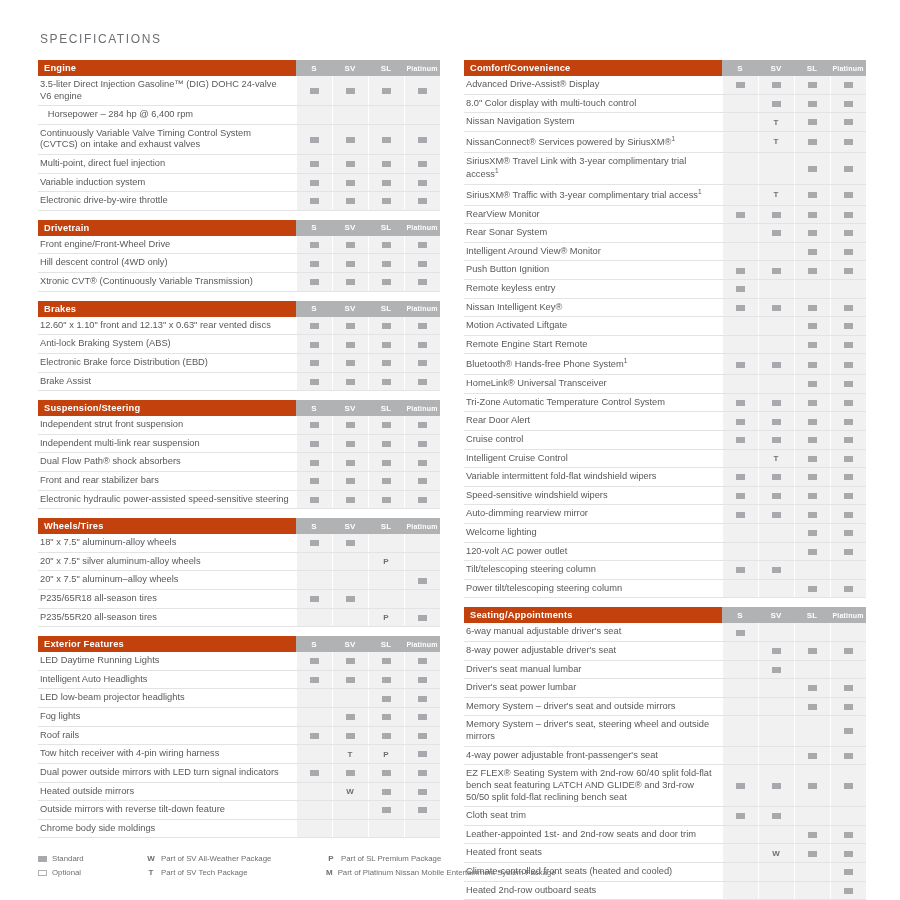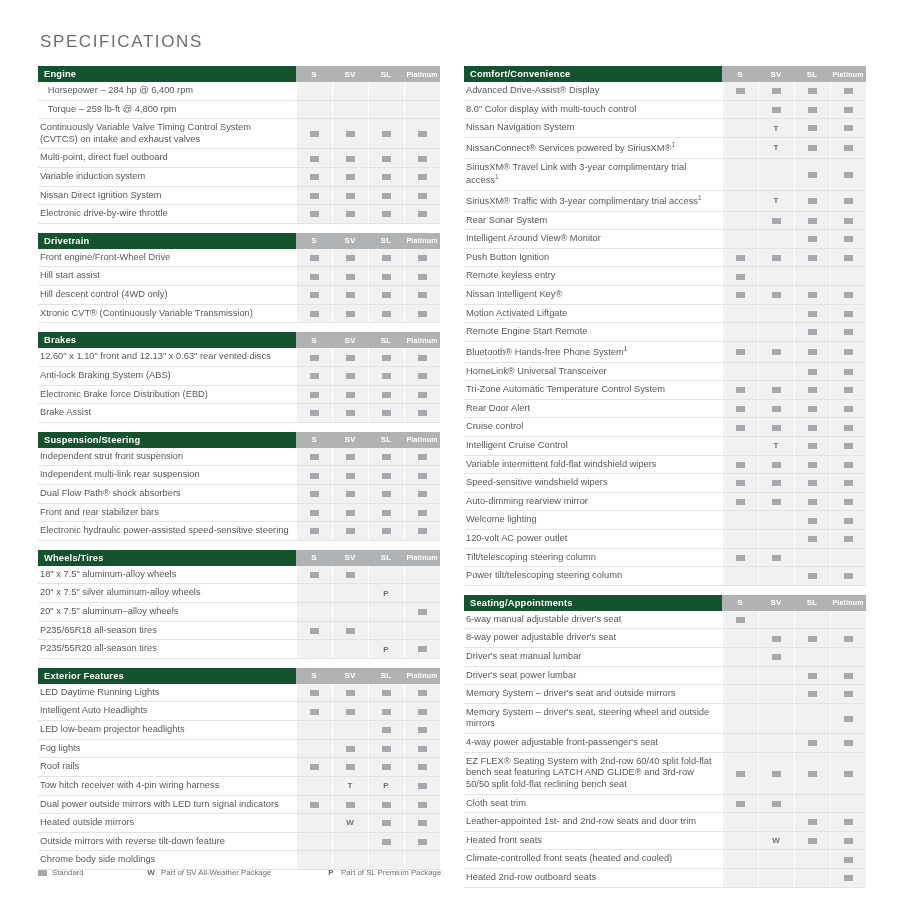--- a/index.html
+++ b/index.html
@@ -15,21 +15,21 @@
     overflow: hidden;
   }
   .page {
     position: relative;
     width: 900px;
     height: 900px;
     box-sizing: border-box;
     padding: 32px 38px 0 38px;
   }
   .page-title {
-    font-size: 17px;
+    font-size: 12px;
     letter-spacing: 1.6px;
     color: #6d6e71;
     font-weight: 400;
     margin: 0 0 14px 2px;
   }
   .columns {
     display: flex;
     gap: 24px;
     align-items: flex-start;
   }
@@ -41,21 +41,21 @@
   table.spec {
     width: 100%;
     border-collapse: collapse;
     table-layout: fixed;
     font-size: 9.3px;
   }
   table.spec col.c-name { width: 258px; }
   table.spec col.c-trim { width: 36px; }
 
   tr.header-row td {
-    background: #14532d;
+    background: #c2410c;
     color: #ffffff;
     font-weight: bold;
     font-size: 9.3px;
     padding: 3px 6px;
     letter-spacing: .2px;
     border: none;
   }
   tr.header-row td.trim-head {
     background: #b1b2b4;
     color: #ffffff;
@@ -170,56 +170,49 @@
           </colgroup>
           <tbody>
             <tr class="header-row">
               <td>Engine</td>
               <td class="trim-head">S</td>
               <td class="trim-head">SV</td>
               <td class="trim-head">SL</td>
               <td class="trim-head plat">Platinum</td>
             </tr>
             <tr>
+              <td class="name">3.5-liter Direct Injection Gasoline™ (DIG) DOHC 24-valve V6 engine</td>
+              <td class="cell"><span class="mark-std"></span></td>
+              <td class="cell"><span class="mark-std"></span></td>
+              <td class="cell"><span class="mark-std"></span></td>
+              <td class="cell"><span class="mark-std"></span></td>
+            </tr>
+            <tr>
               <td class="name">&nbsp;&nbsp;&nbsp;Horsepower – 284 hp @ 6,400 rpm</td>
               <td class="cell blank"></td>
               <td class="cell blank"></td>
               <td class="cell blank"></td>
               <td class="cell blank"></td>
             </tr>
             <tr>
-              <td class="name">&nbsp;&nbsp;&nbsp;Torque – 259 lb-ft @ 4,800 rpm</td>
-              <td class="cell blank"></td>
-              <td class="cell blank"></td>
-              <td class="cell blank"></td>
-              <td class="cell blank"></td>
-            </tr>
-            <tr>
               <td class="name">Continuously Variable Valve Timing Control System (CVTCS) on intake and exhaust valves</td>
               <td class="cell"><span class="mark-std"></span></td>
               <td class="cell"><span class="mark-std"></span></td>
               <td class="cell"><span class="mark-std"></span></td>
               <td class="cell"><span class="mark-std"></span></td>
             </tr>
             <tr>
-              <td class="name">Multi-point, direct fuel outboard</td>
+              <td class="name">Multi-point, direct fuel injection</td>
               <td class="cell"><span class="mark-std"></span></td>
               <td class="cell"><span class="mark-std"></span></td>
               <td class="cell"><span class="mark-std"></span></td>
               <td class="cell"><span class="mark-std"></span></td>
             </tr>
             <tr>
               <td class="name">Variable induction system</td>
-              <td class="cell"><span class="mark-std"></span></td>
-              <td class="cell"><span class="mark-std"></span></td>
-              <td class="cell"><span class="mark-std"></span></td>
-              <td class="cell"><span class="mark-std"></span></td>
-            </tr>
-            <tr>
-              <td class="name">Nissan Direct Ignition System</td>
               <td class="cell"><span class="mark-std"></span></td>
               <td class="cell"><span class="mark-std"></span></td>
               <td class="cell"><span class="mark-std"></span></td>
               <td class="cell"><span class="mark-std"></span></td>
             </tr>
             <tr>
               <td class="name">Electronic drive-by-wire throttle</td>
               <td class="cell"><span class="mark-std"></span></td>
               <td class="cell"><span class="mark-std"></span></td>
               <td class="cell"><span class="mark-std"></span></td>
@@ -247,27 +240,20 @@
               <td class="trim-head plat">Platinum</td>
             </tr>
             <tr>
               <td class="name">Front engine/Front-Wheel Drive</td>
               <td class="cell"><span class="mark-std"></span></td>
               <td class="cell"><span class="mark-std"></span></td>
               <td class="cell"><span class="mark-std"></span></td>
               <td class="cell"><span class="mark-std"></span></td>
             </tr>
             <tr>
-              <td class="name">Hill start assist</td>
-              <td class="cell"><span class="mark-std"></span></td>
-              <td class="cell"><span class="mark-std"></span></td>
-              <td class="cell"><span class="mark-std"></span></td>
-              <td class="cell"><span class="mark-std"></span></td>
-            </tr>
-            <tr>
               <td class="name">Hill descent control (4WD only)</td>
               <td class="cell"><span class="mark-std"></span></td>
               <td class="cell"><span class="mark-std"></span></td>
               <td class="cell"><span class="mark-std"></span></td>
               <td class="cell"><span class="mark-std"></span></td>
             </tr>
             <tr>
               <td class="name">Xtronic CVT® (Continuously Variable Transmission)</td>
               <td class="cell"><span class="mark-std"></span></td>
               <td class="cell"><span class="mark-std"></span></td>
@@ -578,20 +564,27 @@
               <td class="name">SiriusXM® Travel Link with 3-year complimentary trial access<span class="sup">1</span></td>
               <td class="cell blank"></td>
               <td class="cell blank"></td>
               <td class="cell"><span class="mark-std"></span></td>
               <td class="cell"><span class="mark-std"></span></td>
             </tr>
             <tr>
               <td class="name">SiriusXM® Traffic with 3-year complimentary trial access<span class="sup">1</span></td>
               <td class="cell blank"></td>
               <td class="cell"><span class="mark-letter">T</span></td>
+              <td class="cell"><span class="mark-std"></span></td>
+              <td class="cell"><span class="mark-std"></span></td>
+            </tr>
+            <tr>
+              <td class="name">RearView Monitor</td>
+              <td class="cell"><span class="mark-std"></span></td>
+              <td class="cell"><span class="mark-std"></span></td>
               <td class="cell"><span class="mark-std"></span></td>
               <td class="cell"><span class="mark-std"></span></td>
             </tr>
             <tr>
               <td class="name">Rear Sonar System</td>
               <td class="cell blank"></td>
               <td class="cell"><span class="mark-std"></span></td>
               <td class="cell"><span class="mark-std"></span></td>
               <td class="cell"><span class="mark-std"></span></td>
             </tr>
@@ -853,14 +846,28 @@
       </div>
       <div class="legend-item lg-2">
         <span class="legend-key">W</span>
         <span class="lbl">Part of SV All-Weather Package</span>
       </div>
       <div class="legend-item lg-3">
         <span class="legend-key">P</span>
         <span class="lbl">Part of SL Premium Package</span>
       </div>
     </div>
+    <div class="legend-row">
+      <div class="legend-item lg-1">
+        <span class="mark-opt"></span>
+        <span class="lbl">Optional</span>
+      </div>
+      <div class="legend-item lg-2">
+        <span class="legend-key">T</span>
+        <span class="lbl">Part of SV Tech Package</span>
+      </div>
+      <div class="legend-item lg-3">
+        <span class="legend-key">M</span>
+        <span class="lbl">Part of Platinum Nissan Mobile Entertainment System Package</span>
+      </div>
+    </div>
   </div>
 </div>
 
 </body></html>

